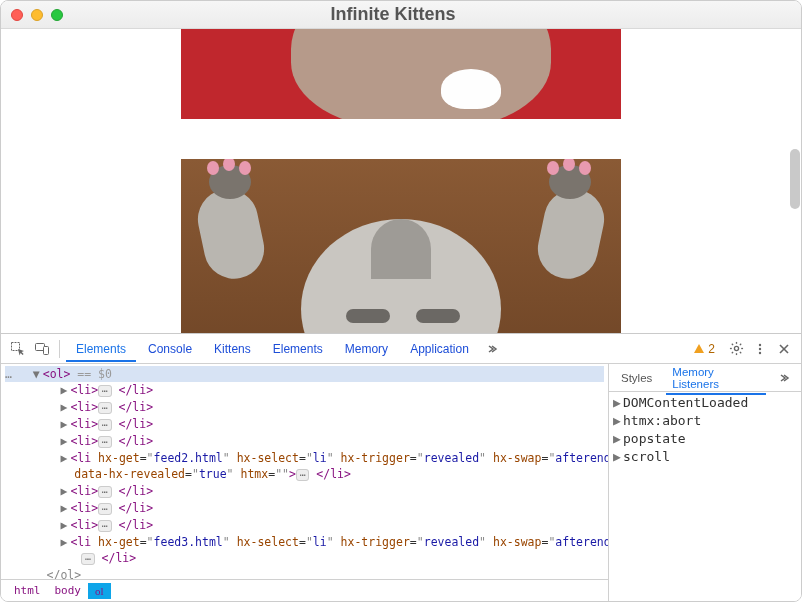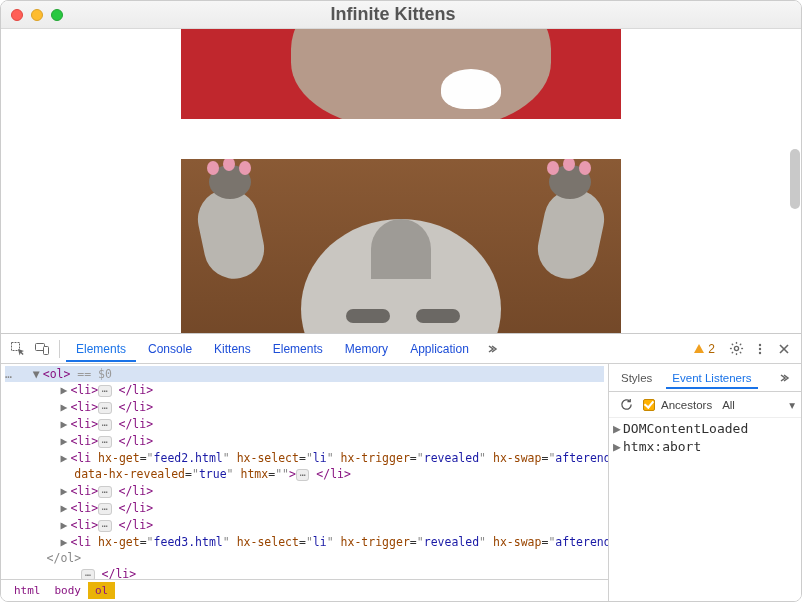--- a/index.html
+++ b/index.html
@@ -51,21 +51,21 @@
   .caret{display:inline-block;width:10px;color:#777;}
   .tag{color:#881280;}
   .attrn{color:#994500;}
   .attrv{color:#1a1aa6;}
   .grey{color:#888;}
   .ell{background:#eee;border:1px solid #ccc;border-radius:3px;padding:0 3px;font-size:9px;color:#666;}
   .eqdl{color:#9a9a9a;}
 
   .crumbs{height:22px;border-top:1px solid #d0d0d0;display:flex;align-items:center;padding:0 6px;font-family:Menlo,Consolas,monospace;font-size:11px;gap:0;color:#555;}
   .crumb{padding:2px 7px;}
-  .crumb.active{background:#eab308;color:#333;}
+  .crumb.active{background:#0ea5e9;color:#333;font-family:Liberation Serif, serif;}
   .crumb.tag{color:#881280}
 
   .side{width:192px;display:flex;flex-direction:column;}
   .side-tabs{height:28px;border-bottom:1px solid #d0d0d0;display:flex;align-items:center;font-size:11.5px;gap:8px;padding:0 6px;}
   .side-tab{color:#555;padding:5px 6px;cursor:default;}
   .side-tab.active{color:#1a73e8;border-bottom:2px solid #1a73e8;padding-bottom:3px;}
   .side-toolbar{height:26px;border-bottom:1px solid #eee;display:flex;align-items:center;gap:6px;padding:0 6px;font-size:11.5px;color:#444;}
   .cb{width:12px;height:12px;background:#ffb100;border:1px solid #c88800;border-radius:2px;position:relative;}
   .cb::after{content:"";position:absolute;left:2px;top:-1px;width:4px;height:7px;border:solid #fff;border-width:0 2px 2px 0;transform:rotate(40deg);}
   .small-caret{margin-left:auto;color:#666;}
@@ -187,53 +187,43 @@
               <div class="ln">        <span class="caret">▶</span><span class="tag">&lt;li&gt;</span><span class="ell">⋯</span> <span class="tag">&lt;/li&gt;</span></div>
               <div class="ln">        <span class="caret">▶</span><span class="tag">&lt;li&gt;</span><span class="ell">⋯</span> <span class="tag">&lt;/li&gt;</span></div>
               <div class="ln">        <span class="caret">▶</span><span class="tag">&lt;li&gt;</span><span class="ell">⋯</span> <span class="tag">&lt;/li&gt;</span></div>
               <div class="ln">        <span class="caret">▶</span><span class="tag">&lt;li&gt;</span><span class="ell">⋯</span> <span class="tag">&lt;/li&gt;</span></div>
               <div class="ln">        <span class="caret">▶</span><span class="tag">&lt;li</span> <span class="attrn">hx-get</span>=<span class="grey">"</span><span class="attrv">feed2.html</span><span class="grey">"</span> <span class="attrn">hx-select</span>=<span class="grey">"</span><span class="attrv">li</span><span class="grey">"</span> <span class="attrn">hx-trigger</span>=<span class="grey">"</span><span class="attrv">revealed</span><span class="grey">"</span> <span class="attrn">hx-swap</span>=<span class="grey">"</span><span class="attrv">afterend</span></div>
               <div class="ln">          <span class="attrn">data-hx-revealed</span>=<span class="grey">"</span><span class="attrv">true</span><span class="grey">"</span> <span class="attrn">htmx</span>=<span class="grey">"</span><span class="attrv"></span><span class="grey">"</span><span class="tag">&gt;</span><span class="ell">⋯</span> <span class="tag">&lt;/li&gt;</span></div>
               <div class="ln">        <span class="caret">▶</span><span class="tag">&lt;li&gt;</span><span class="ell">⋯</span> <span class="tag">&lt;/li&gt;</span></div>
               <div class="ln">        <span class="caret">▶</span><span class="tag">&lt;li&gt;</span><span class="ell">⋯</span> <span class="tag">&lt;/li&gt;</span></div>
               <div class="ln">        <span class="caret">▶</span><span class="tag">&lt;li&gt;</span><span class="ell">⋯</span> <span class="tag">&lt;/li&gt;</span></div>
               <div class="ln">        <span class="caret">▶</span><span class="tag">&lt;li</span> <span class="attrn">hx-get</span>=<span class="grey">"</span><span class="attrv">feed3.html</span><span class="grey">"</span> <span class="attrn">hx-select</span>=<span class="grey">"</span><span class="attrv">li</span><span class="grey">"</span> <span class="attrn">hx-trigger</span>=<span class="grey">"</span><span class="attrv">revealed</span><span class="grey">"</span> <span class="attrn">hx-swap</span>=<span class="grey">"</span><span class="attrv">afterend</span></div>
+              <div class="ln">           <span class="ell">⋯</span> <span class="tag">&lt;/li&gt;</span></div>
               <div class="ln grey">      &lt;/ol&gt;</div>
-              <div class="ln">           <span class="ell">⋯</span> <span class="tag">&lt;/li&gt;</span></div>
             </div>
           <div class="crumbs">
             <span class="crumb tag">html</span>
             <span class="crumb tag">body</span>
             <span class="crumb tag active">ol</span>
           </div>
         </div>
 
         <div class="side">
           <div class="side-tabs">
             <div class="side-tab">Styles</div>
-            <div class="side-tab active">Event Listeners</div>
+            <div class="side-tab active">Memory Listeners</div>
             <div class="dt-iconbtn" style="margin-left:auto">
                 <svg width="12" height="12" viewBox="0 0 12 12">
                   <path d="M3 3 l4 3 -4 3 M6 3 l4 3 -4 3" fill="none" stroke="#666" stroke-width="1.5"></path>
                 </svg>
               </div>
           </div>
-          <div class="side-toolbar">
-            <div class="dt-iconbtn">
-              <svg width="13" height="13" viewBox="0 0 14 14">
-                  <path d="M12 7a5 5 0 1 1 -1.6 -3.6" fill="none" stroke="#555" stroke-width="1.4"></path>
-                  <path d="M11 1 l0 3 -3 0" fill="none" stroke="#555" stroke-width="1.4"></path>
-                </svg>
-            </div>
-            <div class="cb"></div>
-            <span>Ancestors</span>
-            <span style="margin-left:4px">All</span>
-            <span class="small-caret">▾</span>
-          </div>
           <div class="listeners" id="listeners">
               <div class="row"><span class="tri">▶</span>DOMContentLoaded</div>
               <div class="row"><span class="tri">▶</span>htmx:abort</div>
+              <div class="row"><span class="tri">▶</span>popstate</div>
+              <div class="row"><span class="tri">▶</span>scroll</div>
             </div>
         </div>
       </div>
     </div>
   </div>
 </div>
 
 </body></html>

